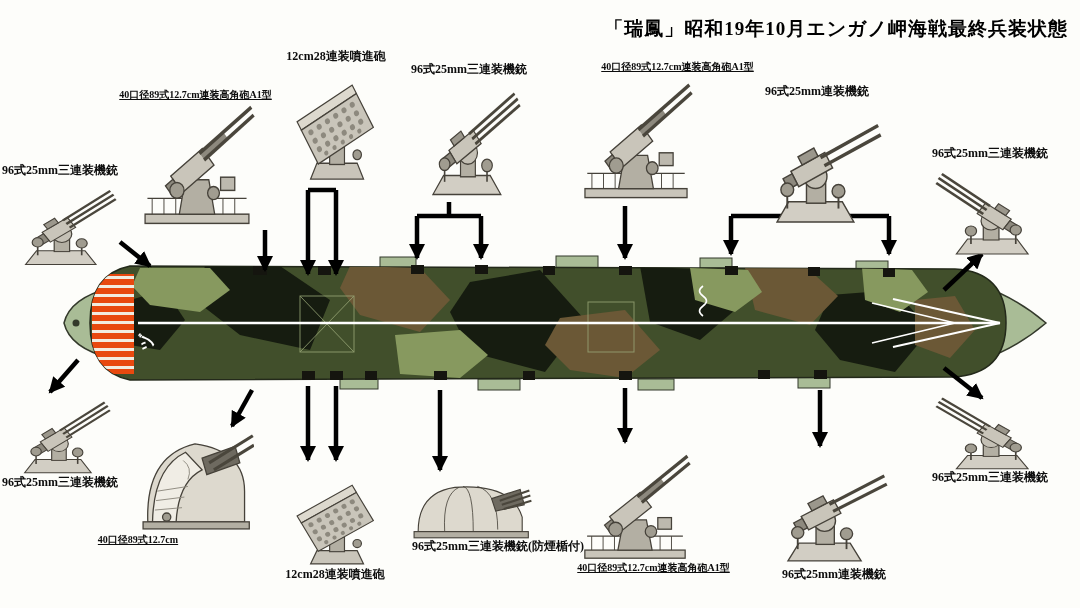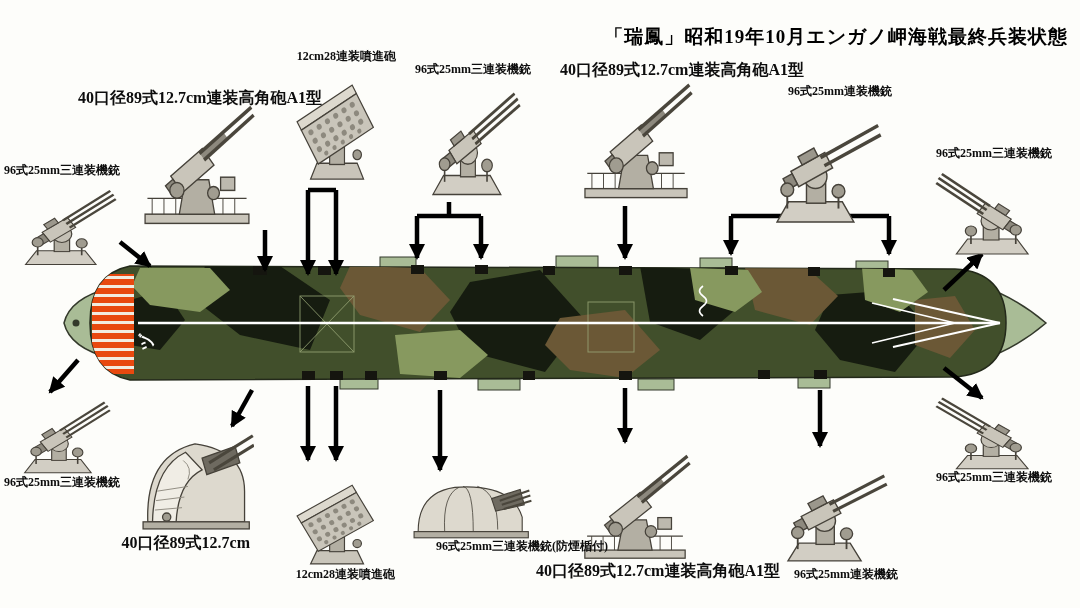--- a/index.html
+++ b/index.html
@@ -2,28 +2,28 @@
 <html><head>
 <meta charset="utf-8">
 <style>
   html,body{margin:0;padding:0;background:#ffffff;}
   .stage{
     position:relative;width:1080px;height:608px;background:#fdfdfa;overflow:hidden;
     font-family:"Liberation Serif","DejaVu Serif",serif;
   }
   .scene{position:absolute;left:0;top:0;}
   .title{
-    position:absolute;top:24px;right:12px;font-size:19px;font-weight:bold;color:#000;
+    position:absolute;top:16px;right:12px;font-size:19px;font-weight:bold;color:#000;
     letter-spacing:1px;white-space:nowrap;
   }
   .wl{
-    position:absolute;font-weight:bold;font-size:12px;color:#0d0d0d;text-align:right;
+    position:absolute;font-weight:bold;font-size:12px;color:#0d0d0d;text-align:center;
     white-space:nowrap;line-height:1.3;z-index:5;
   }
-  .wl.small{font-size:16px;}
+  .wl.small{font-size:10px;text-decoration:underline;}
 </style>
 </head>
 <body>
 
 <div class="stage">
 
   <svg class="scene" width="1080" height="608" viewBox="0 0 1080 608">
     <defs>
       <marker id="ah" markerUnits="userSpaceOnUse" markerWidth="18" markerHeight="16" refX="14" refY="8" orient="auto">
         <path d="M0,0 L16,8 L0,16 Z" fill="#000"></path>
@@ -347,18 +347,18 @@
   <div class="wl" style="left:276px;top:49px;width:120px;">12cm28連装噴進砲</div>
   <div class="wl" style="left:407px;top:62px;width:124px;">96式25mm三連装機銃</div>
   <div class="wl small" style="left:560px;top:60px;width:235px;">40口径89式12.7cm連装高角砲A1型</div>
   <div class="wl" style="left:742px;top:84px;width:150px;">96式25mm連装機銃</div>
   <div class="wl" style="left:928px;top:146px;width:124px;">96式25mm三連装機銃</div>
   <div class="wl" style="left:928px;top:470px;width:124px;">96式25mm三連装機銃</div>
   <div class="wl" style="left:770px;top:567px;width:128px;">96式25mm連装機銃</div>
   <div class="wl small" style="left:536px;top:561px;width:235px;">40口径89式12.7cm連装高角砲A1型</div>
   <div class="wl" style="left:388px;top:539px;width:220px;">96式25mm三連装機銃(防煙楯付)</div>
   <div class="wl" style="left:275px;top:567px;width:120px;">12cm28連装噴進砲</div>
-  <div class="wl small" style="left:50px;top:533px;width:200px;white-space:normal;">
+  <div class="wl small" style="left:38px;top:533px;width:200px;white-space:normal;">
     <div>40口径89式12.7cm</div>
   </div>
   <div class="wl" style="left:0px;top:475px;width:120px;">96式25mm三連装機銃</div>
 
 </div>
 
 </body></html>

